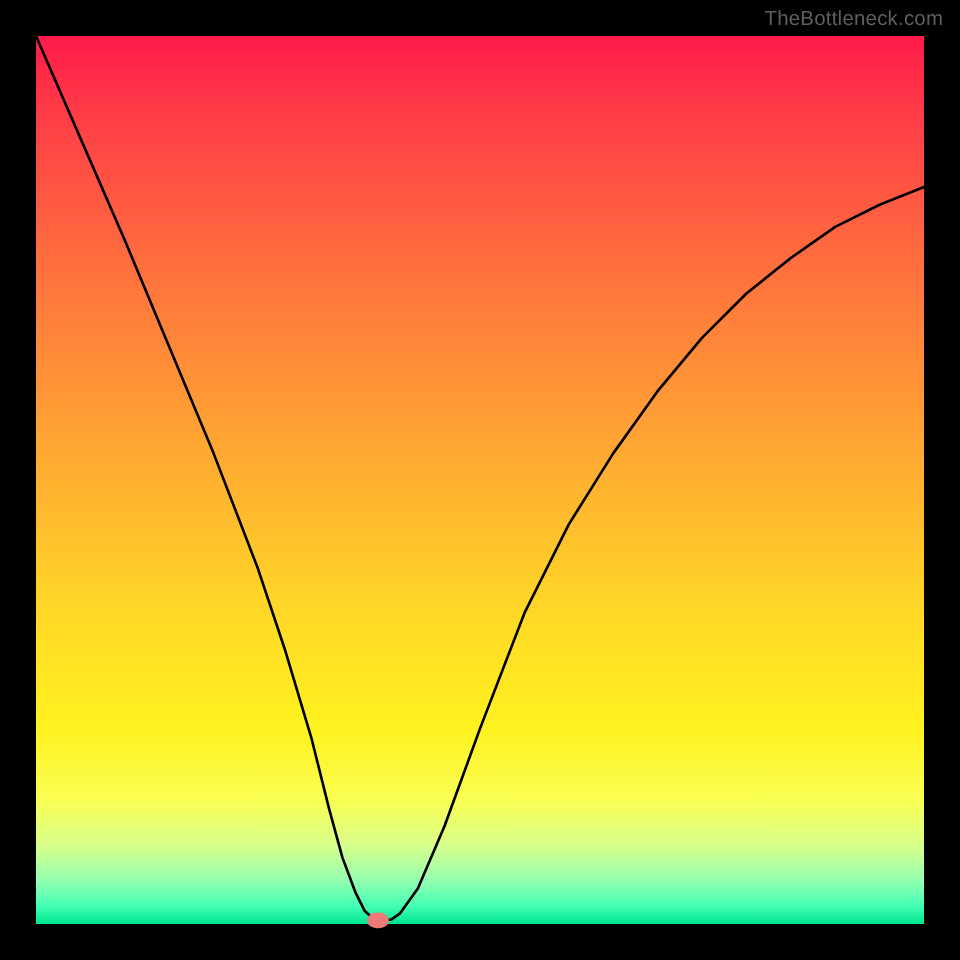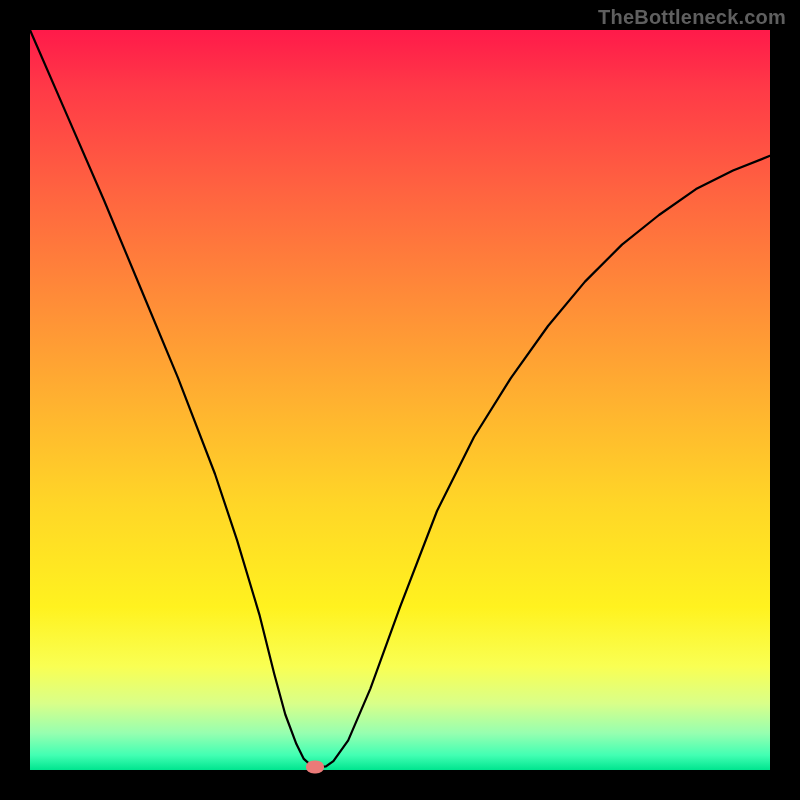--- a/index.html
+++ b/index.html
@@ -30,22 +30,22 @@
       #97ffb0 95%,
       #42ffb3 98%,
       #00e58f 100%
     );
   }
   .watermark {
     position: absolute;
     top: 6px;
     right: 14px;
     color: #5f5f5f;
-    font-size: 20px;
-    font-weight: 700;
+    font-size: 17px;
+    font-weight: 400;
     letter-spacing: 0.2px;
     pointer-events: none;
     user-select: none;
   }
   svg.curve {
     position: absolute;
     left: 0;
     top: 0;
     width: 740px;
     height: 740px;

